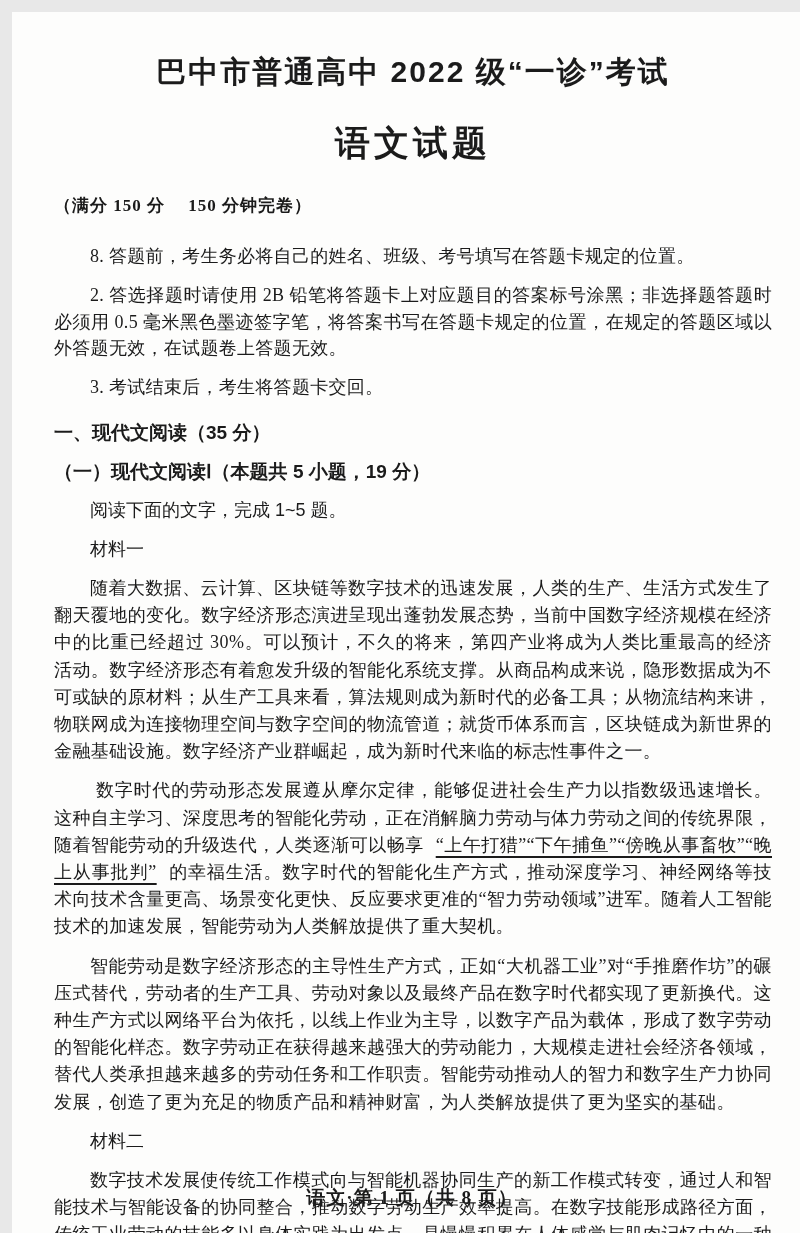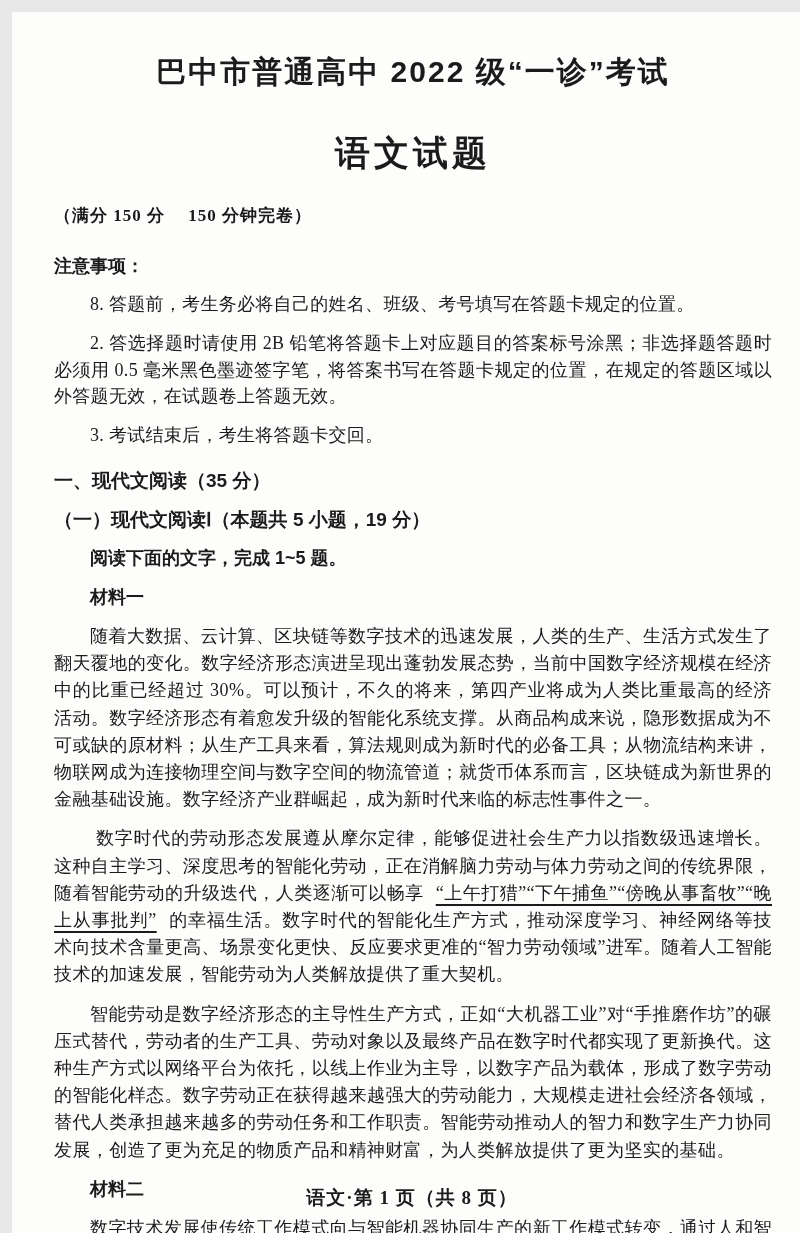--- a/index.html
+++ b/index.html
@@ -35,21 +35,21 @@
     margin-top: 8px;
   }
 
   .subject-title {
     text-align: center;
     font-family: "Liberation Sans", sans-serif;
     font-weight: bold;
     font-size: 35px;
     letter-spacing: 4px;
     line-height: 1.2;
-    margin-top: 30px;
+    margin-top: 20px;
   }
 
   .score-line {
     text-align: left;
     font-size: 17px;
     font-weight: 600;
     letter-spacing: 1px;
     margin-top: 18px;
     margin-bottom: 14px;
   }
@@ -76,21 +76,21 @@
     font-family: "Liberation Sans", sans-serif;
     font-weight: bold;
     font-size: 19px;
     line-height: 27px;
   }
   .section-heading { margin-top: 6px; }
 
   .reading-instruction,
   .material-label {
     font-family: "Liberation Sans", sans-serif;
-    font-weight: bold;
+    font-weight: normal;
     font-size: 18px;
     line-height: 27px;
     text-indent: 2em;
   }
 
   
   .body-para {
     font-size: 18px;
     line-height: 27.2px;
     text-align: justify;
@@ -129,21 +129,20 @@
 
 <div class="page">
   <div class="content">
 
     <h1 class="exam-title">巴中市普通高中 2022 级“一诊”考试</h1>
 
     <h2 class="subject-title">语文试题</h2>
 
     <div class="score-line">（满分 150 分　 150 分钟完卷）</div>
 
-    <div class="notice-heading">注意事项：</div>
 
     <p class="notice-item">8. 答题前，考生务必将自己的姓名、班级、考号填写在答题卡规定的位置。</p>
 
     <p class="notice-item">2. 答选择题时请使用 2B 铅笔将答题卡上对应题目的答案标号涂黑；非选择题答题时必须用 0.5 毫米黑色墨迹签字笔，将答案书写在答题卡规定的位置，在规定的答题区域以外答题无效，在试题卷上答题无效。</p>
 
     <p class="notice-item">3. 考试结束后，考生将答题卡交回。</p>
 
     <div class="section-heading">一、现代文阅读（35 分）</div>
 
     <div class="subsection-heading">（一）现代文阅读Ⅰ（本题共 5 小题，19 分）</div>

